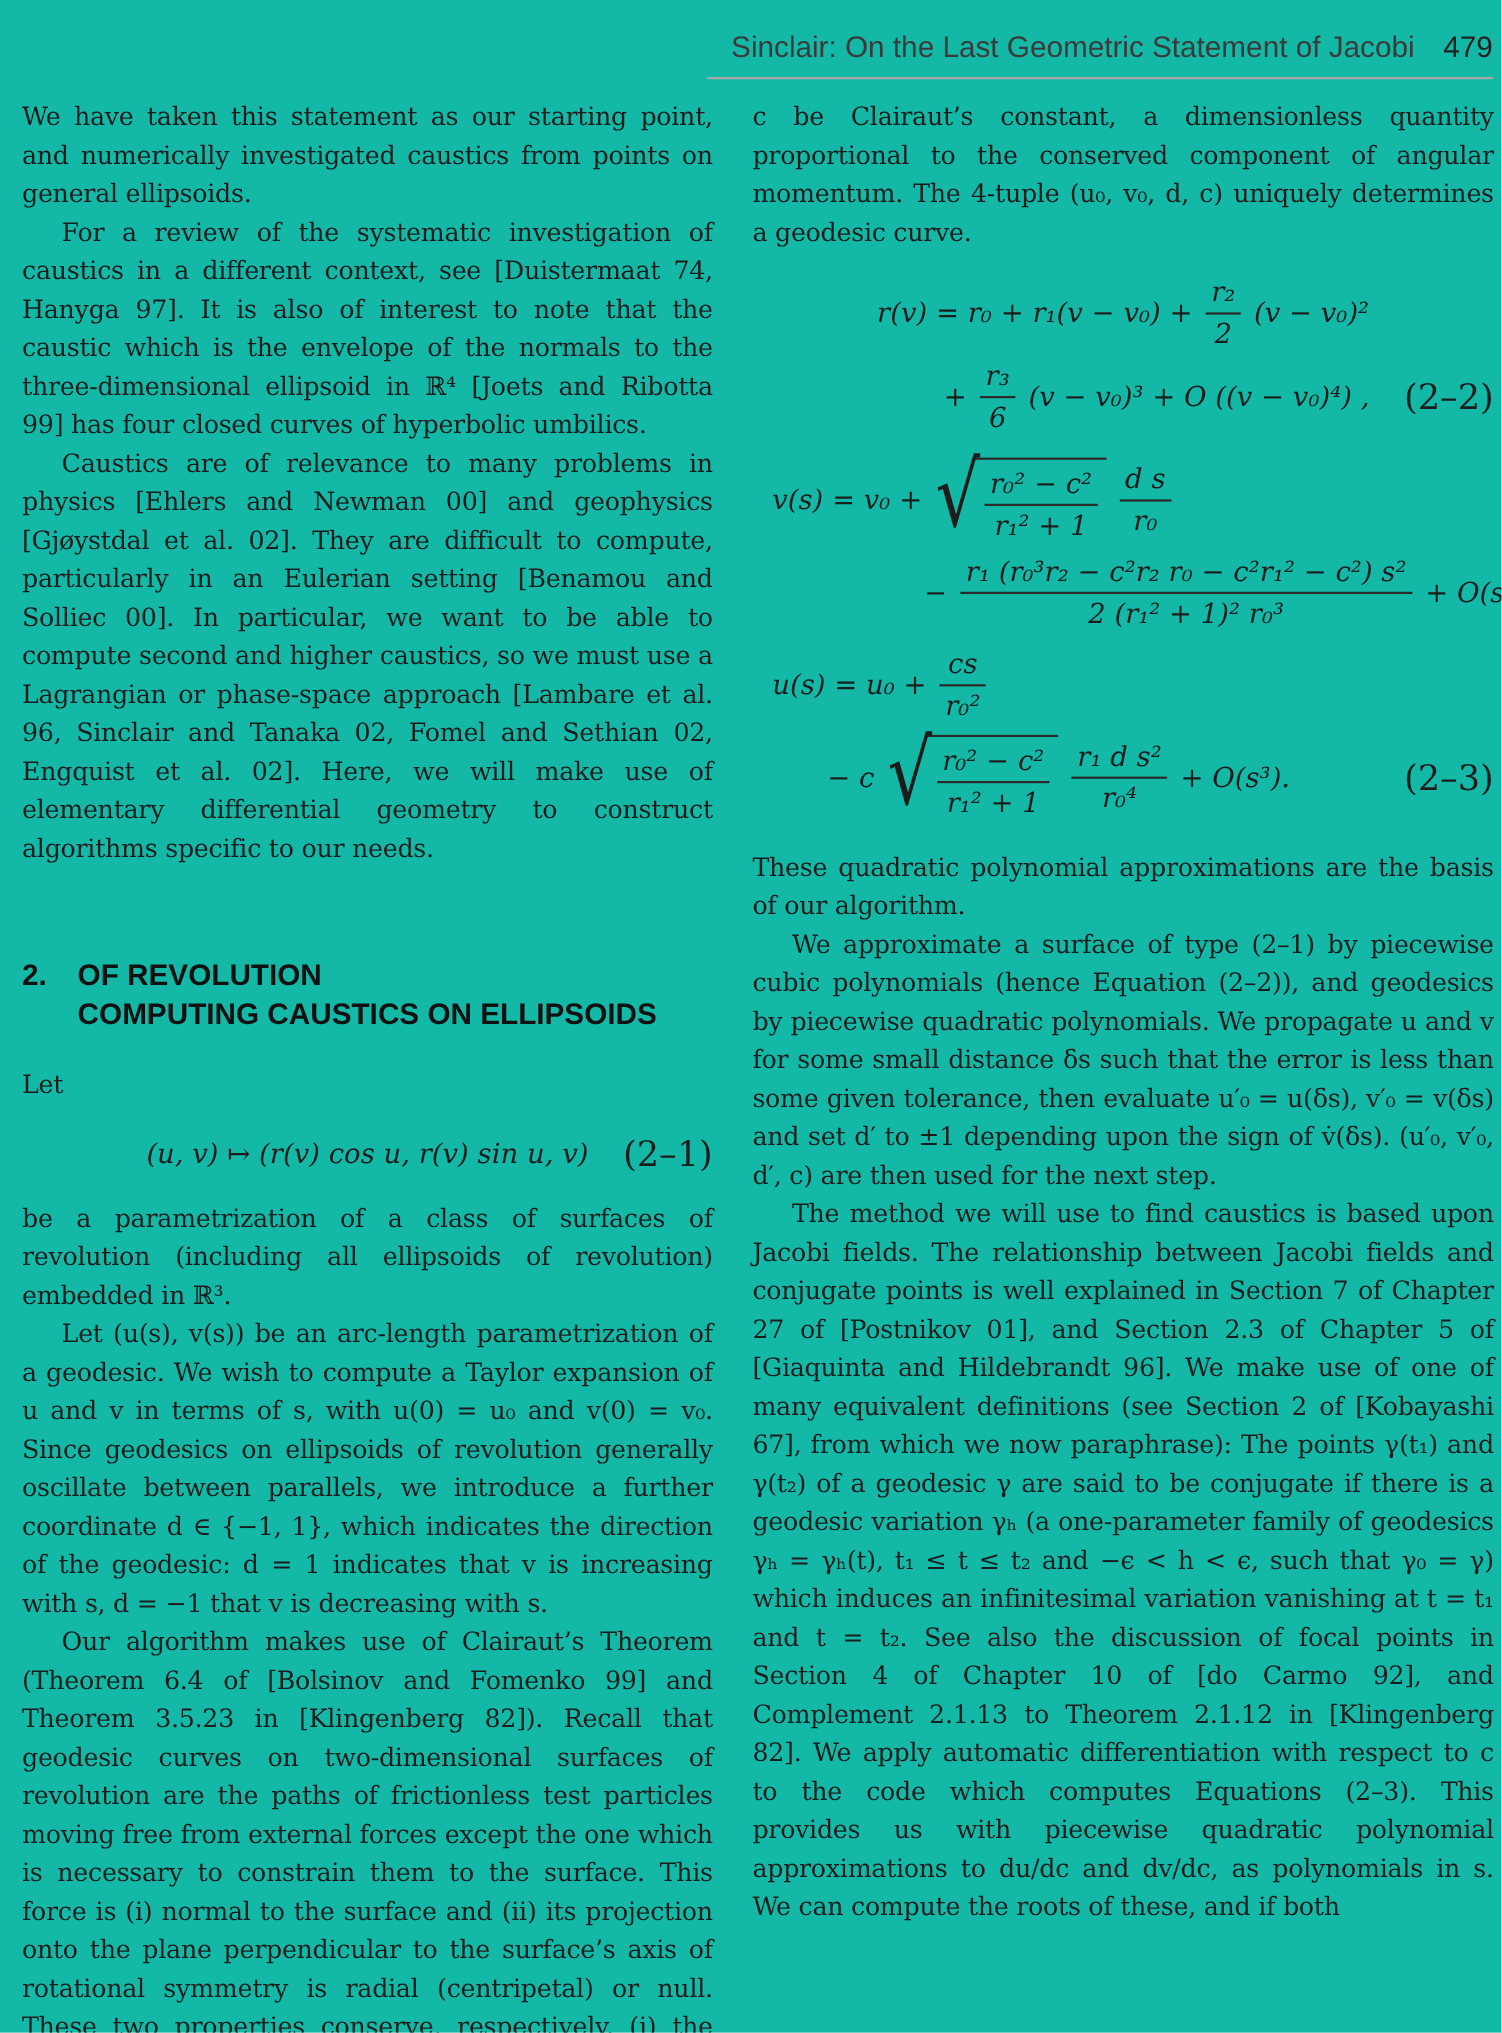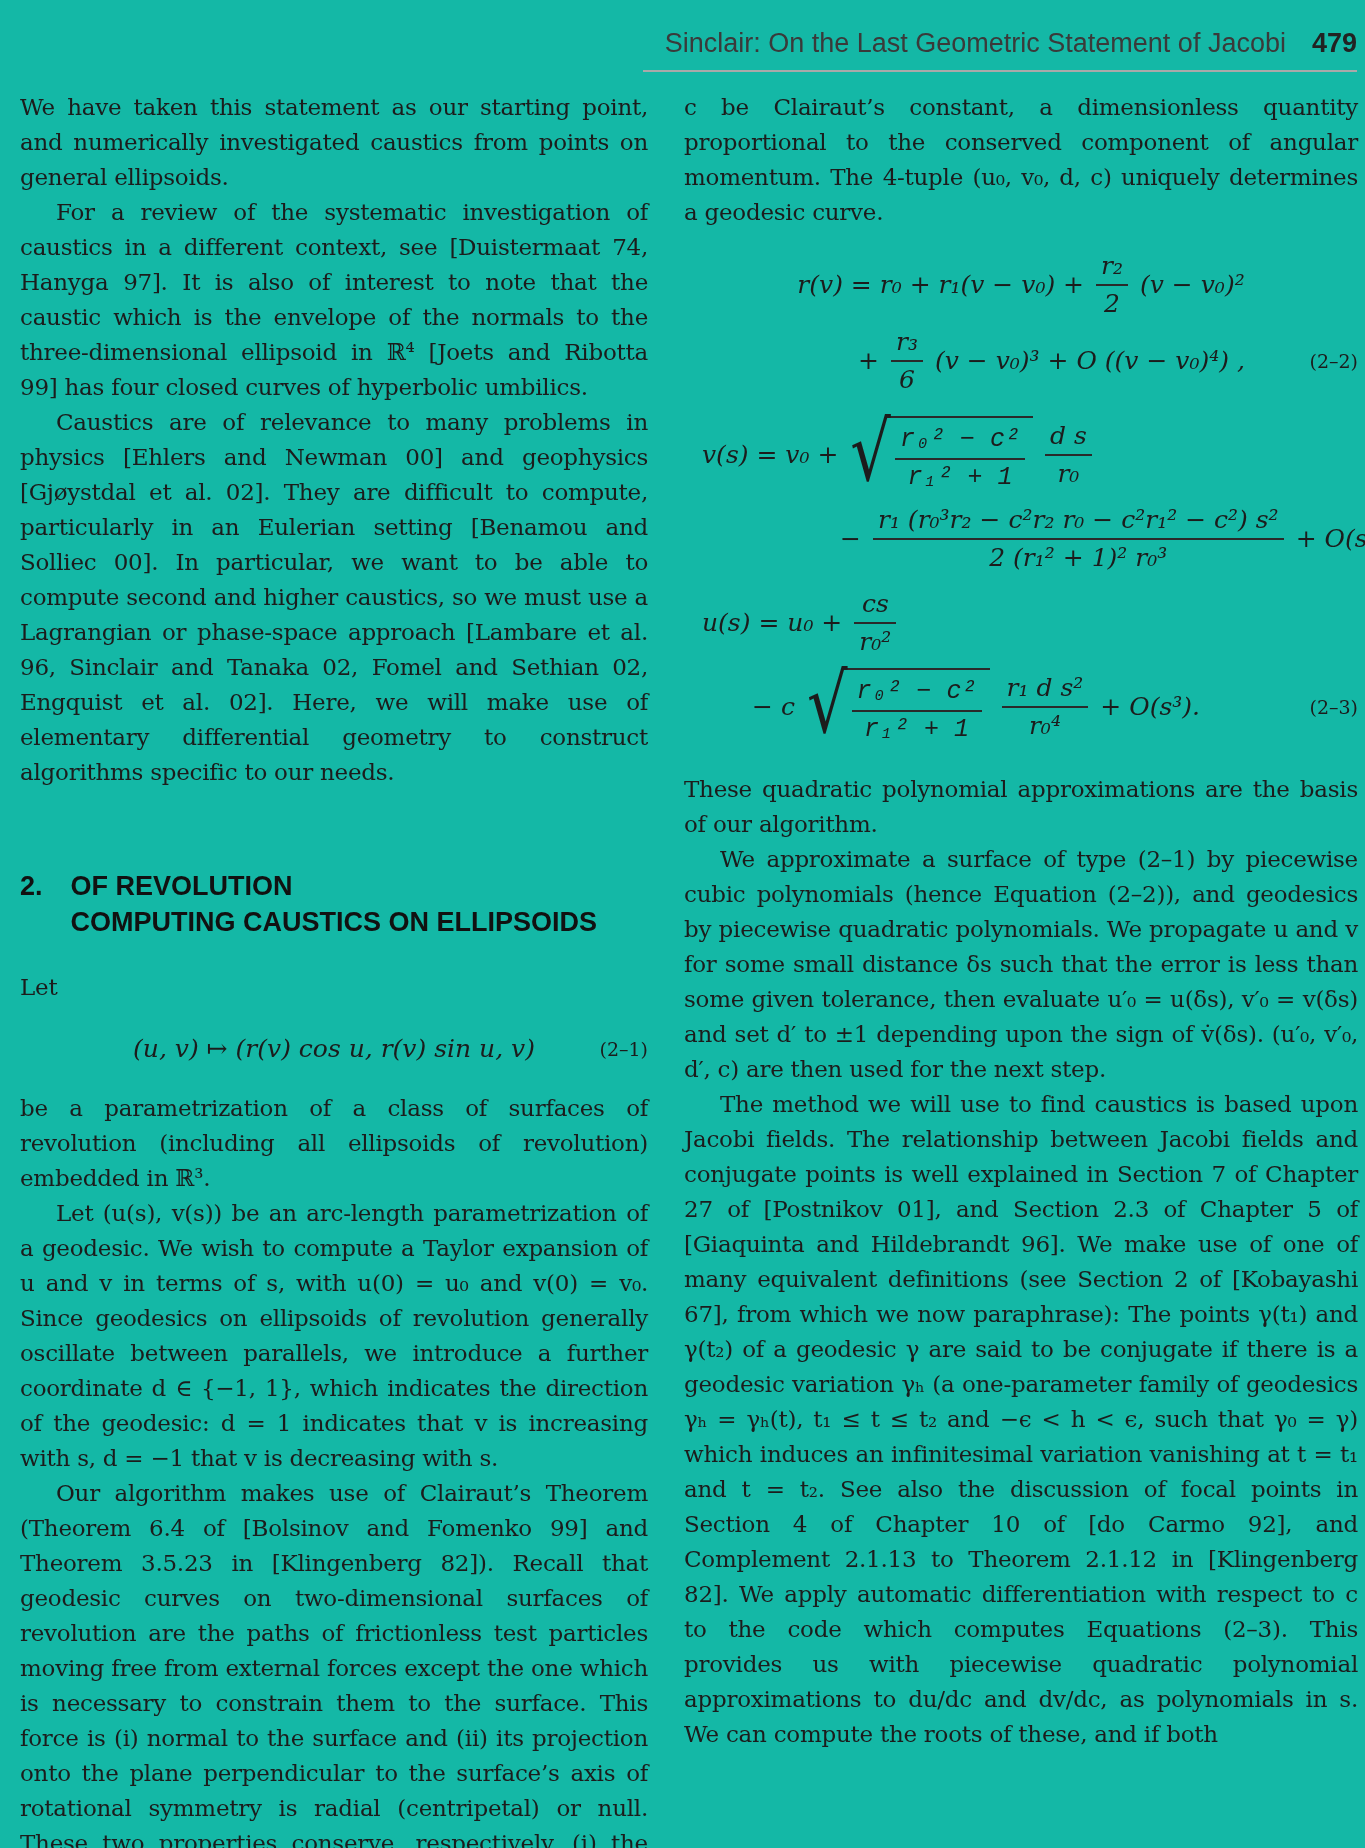--- a/index.html
+++ b/index.html
@@ -21,21 +21,21 @@
     top: 28px;
     display: flex;
     justify-content: flex-end;
     align-items: baseline;
     gap: 26px;
     font-family: "Liberation Sans", "DejaVu Sans", sans-serif;
     font-size: 27px;
     color: #3a3a3a;
     white-space: nowrap;
   }
-  .rh-page { font-weight: bold; color: #222; text-align: right; }
+  .rh-page { font-weight: normal; color: #222; text-align: right; }
   .header-rule {
     position: absolute;
     left: 643px;
     width: 714px;
     top: 70px;
     border-top: 2px solid #a9a9a9;
   }
 
   
   .col {
@@ -86,39 +86,39 @@
   }
   .eq-line.left { justify-content: flex-start; }
   .eq-line > * { margin: 0 6px; }
   .math { font-style: italic; white-space: nowrap; }
   .eq-label {
     position: absolute;
     right: 0;
     top: 50%;
     transform: translateY(-50%);
     font-style: normal;
-    font-size: 19px;
+    font-size: 32px;
     color: #1c1c1c;
     margin: 0;
   }
   .frac { display: inline-block; vertical-align: middle; text-align: center; }
   .frac .num { display: block; padding: 0 5px 2px 5px; }
   .frac .den { display: block; border-top: 2px solid #2a2a2a; padding: 2px 5px 0 5px; }
   .sqrt { display: inline-flex; align-items: flex-start; }
   .sqrt .rad {
     font-style: normal;
     font-size: 2.55em;
     line-height: 1.0;
     transform: scaleY(1.28);
     transform-origin: top;
     margin-right: -6px;
     position: relative;
     top: -4px;
   }
-  .sqrt .radicand { border-top: 2.5px solid #2a2a2a; padding: 6px 8px 0 10px; font-family: Liberation Mono, monospace; }
+  .sqrt .radicand { border-top: 2.5px solid #2a2a2a; padding: 6px 8px 0 10px; }
 </style>
 </head>
 <body>
 
 <div class="page">
 
   <div class="running-header">
     <span class="rh-title">Sinclair: On the Last Geometric Statement of Jacobi</span>
     <span class="rh-page">479</span>
   </div>

